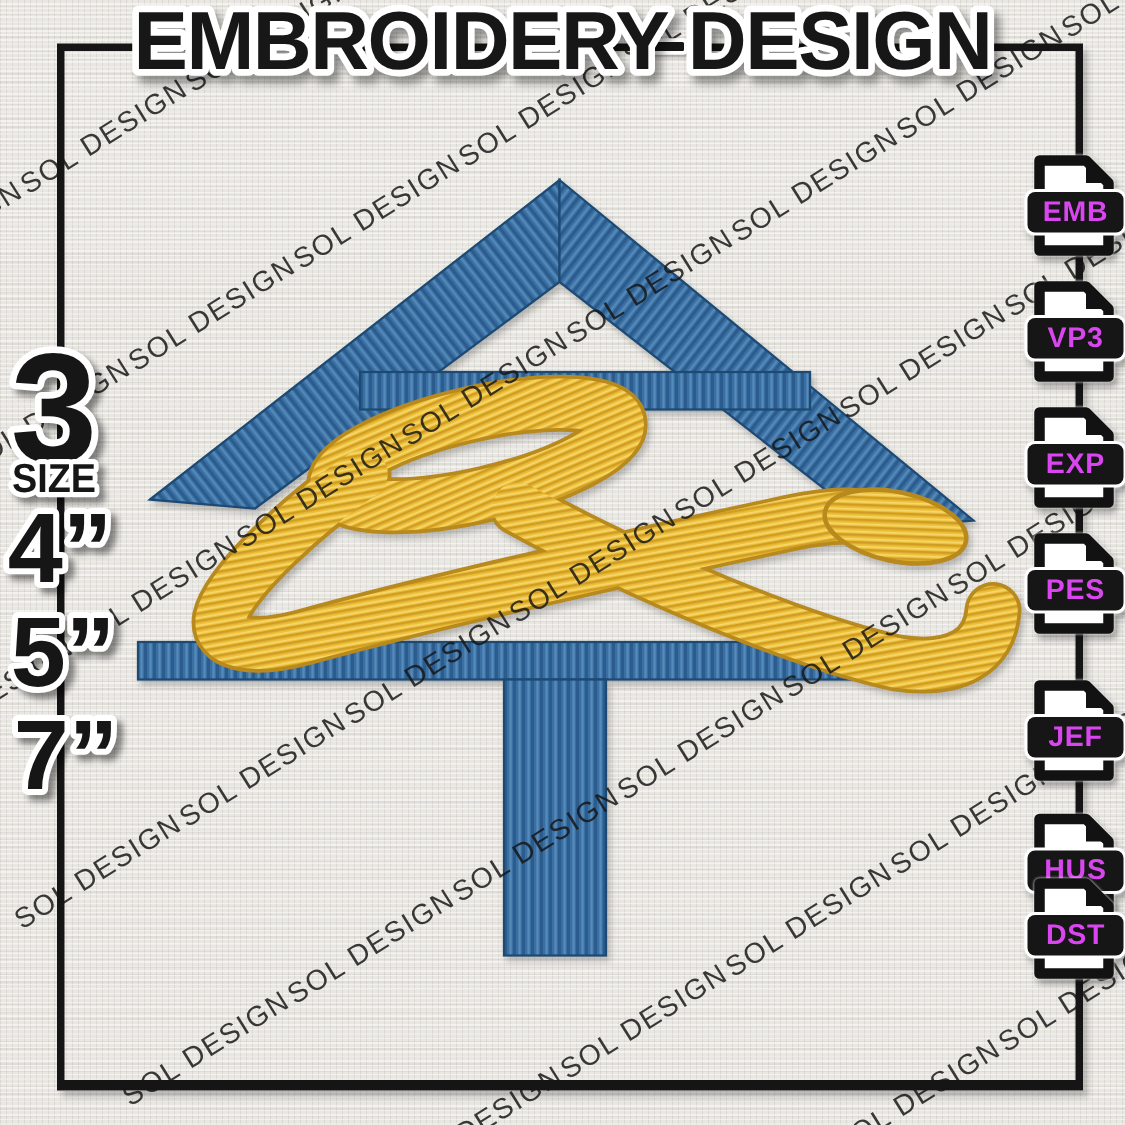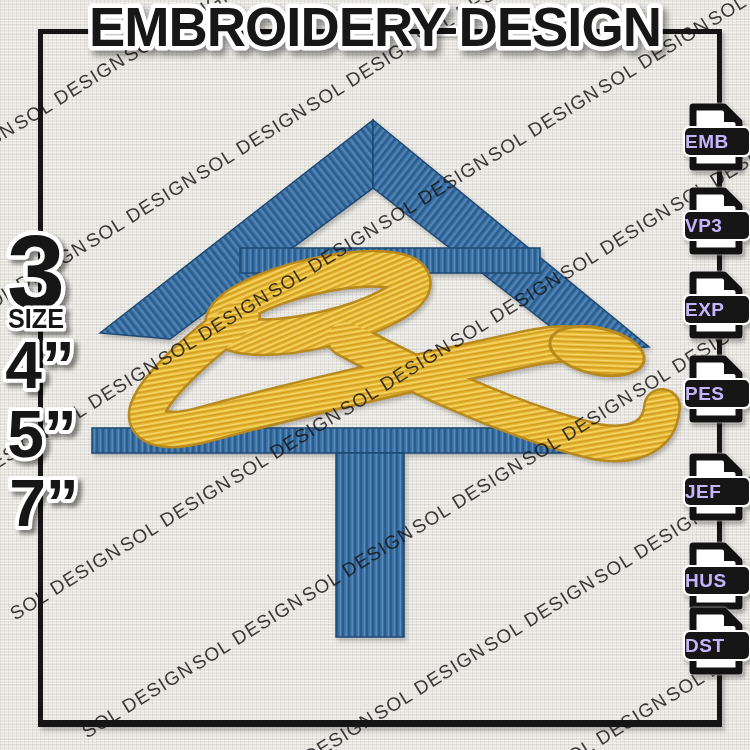--- a/index.html
+++ b/index.html
@@ -37,23 +37,23 @@
   .size-svg{ position:absolute; left:0; top:218px; z-index:5;
     filter:drop-shadow(4px 4px 2px rgba(0,0,0,.45)); }
   .badge-col{ position:absolute; left:0; top:0; z-index:5; }
   .badge{
     position:absolute; left:685px; width:64px; height:68px;
     filter:drop-shadow(0 0 1px #fff) drop-shadow(2px 3px 2px rgba(0,0,0,.35));
   }
   .badge svg{ position:absolute; left:4px; top:0; }
   .badge-label{
     position:absolute; left:0; right:0; top:25px; height:27px;
-    background:var(--ink,#111); color:#c4b5fd; border-radius:5px;
+    background:var(--ink,#111); color:#d946ef; border-radius:5px;
     font-size:19px; font-weight:900; letter-spacing:.5px;
-    line-height:27px; text-align:left;
+    line-height:27px; text-align:center;
     box-shadow:0 0 0 2px #ffffff;
   }
   svg text{ font-family:"Liberation Sans", sans-serif; }
 </style>
 </head>
 <body>
 
 <div class="canvas">
 
   <div class="frame"></div>
@@ -198,21 +198,21 @@
         </svg>
         <div class="badge-label">JEF</div>
       </div>
       <div class="badge" style="top: 542px;">
         <svg width="54" height="68" viewBox="0 0 54 68">
           <path d="M4 4 H35 L50 19 V64 H4 Z" fill="#ffffff" stroke="#121212" stroke-width="7" stroke-linejoin="round"></path>
           <path d="M35 4 L50 19 H35 Z" fill="#121212"></path>
         </svg>
         <div class="badge-label">HUS</div>
       </div>
-      <div class="badge" style="top: 607px;">
+      <div class="badge" style="top: 585px;">
         <svg width="54" height="68" viewBox="0 0 54 68">
           <path d="M4 4 H35 L50 19 V64 H4 Z" fill="#ffffff" stroke="#121212" stroke-width="7" stroke-linejoin="round"></path>
           <path d="M35 4 L50 19 H35 Z" fill="#121212"></path>
         </svg>
         <div class="badge-label">DST</div>
       </div>
     </div>
 
 </div>
 

